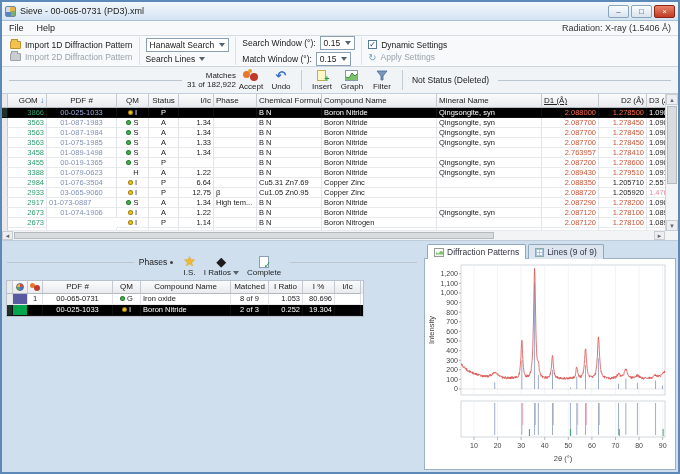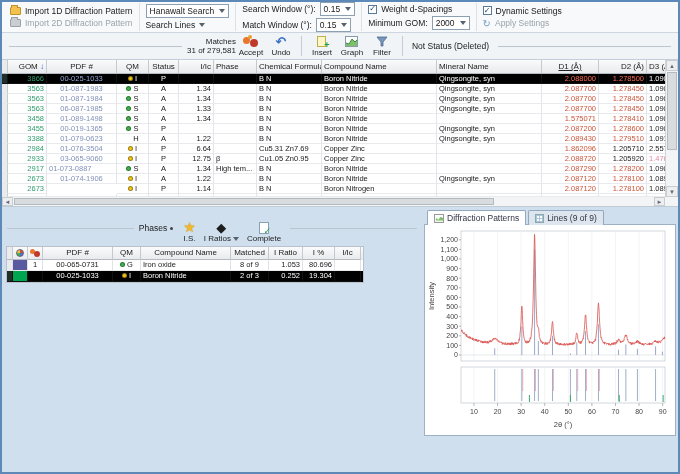--- a/index.html
+++ b/index.html
@@ -114,21 +114,35 @@
        linear-gradient(#aac4dd 1px,transparent 1px) 0 3px/100% 3px,
        linear-gradient(90deg,#aac4dd 1px,transparent 1px) 3px 0/3px 100%,#fff;}
   .chartbox{flex:1;background:#fff;border:1px solid #9db1c5;margin-top:-1px;}
   .chartbox svg{display:block;width:100%;height:100%;}
 </style>
 </head>
 <body>
 
 <div class="win">
 
-
+  <div class="titlebar">
+    <span class="appicon"></span>
+    <span class="title">Sieve - 00-065-0731 (PD3).xml</span>
+    <span class="wbtns">
+      <span class="wbtn">–</span>
+      <span class="wbtn">□</span>
+      <span class="wbtn close">×</span>
+    </span>
+  </div>
+
+  <div class="menubar">
+    <span>File</span>
+    <span>Help</span>
+    <span class="radiation">Radiation: X-ray (1.5406 Å)</span>
+  </div>
 
   <div class="toolbar">
     <div class="tgroup">
       <div class="trow">
         <span class="folder"></span>
         <span>Import 1D Diffraction Pattern</span>
       </div>
       <div class="trow disabled">
         <span class="folder gray"></span>
         <span>Import 2D Diffraction Pattern</span>
@@ -153,50 +167,37 @@
         </span>
       </div>
       <div class="trow">
         <span>Match Window (°):</span>
         <span class="combo">
           <span>0.15</span>
           <span class="caret"></span>
         </span>
       </div>
     </div>
-    <div class="tgroup">
-      <div class="trow">
-        <span class="cb"></span>
-        <span>Weight d-Spacings</span>
-      </div>
-      <div class="trow">
-        <span>Minimum GOM:</span>
-        <span class="combo">
-          <span>2000</span>
-          <span class="caret"></span>
-        </span>
-      </div>
-    </div>
     <div class="tgroup" style="border-right:none;">
       <div class="trow">
         <span class="cb"></span>
         <span>Dynamic Settings</span>
       </div>
       <div class="trow disabled">
         <span class="refresh">↻</span>
         <span>Apply Settings</span>
       </div>
     </div>
   </div>
 
   <div class="matchbar">
     <span class="hline"></span>
     <span class="matches">
       <span>Matches</span><br>
-      <span>31 of 279,581</span>
+      <span>31 of 182,922</span>
     </span>
     <span class="ibtn">
       <span class="ic">
           <span class="accept-ic">
             <i class="a1"></i>
             <i class="a3"></i>
             <i class="a2"></i>
           </span>
         </span>
       <span>Accept</span>
@@ -243,21 +244,21 @@
           <div class="rt-c gut" style="width: 6px; text-align: left;"></div>
           <div class="rt-c" style="width: 39px; text-align: right;">GOM<span class="sorticon"> ↓</span></div>
           <div class="rt-c" style="width: 70px; text-align: center;">PDF #</div>
           <div class="rt-c" style="width: 32px; text-align: center;">QM</div>
           <div class="rt-c" style="width: 30px; text-align: center;">Status</div>
           <div class="rt-c" style="width: 35px; text-align: right;">I/Ic</div>
           <div class="rt-c" style="width: 43px; text-align: left;">Phase</div>
           <div class="rt-c" style="width: 65px; text-align: left;">Chemical Formula</div>
           <div class="rt-c" style="width: 115px; text-align: left;">Compound Name</div>
           <div class="rt-c" style="width: 105px; text-align: left;">Mineral Name</div>
-          <div class="rt-c" style="width: 57px; text-align: center; text-decoration: underline;">D1 (Å)</div>
+          <div class="rt-c" style="width: 57px; text-align: left; text-decoration: underline;">D1 (Å)</div>
           <div class="rt-c" style="width: 48px; text-align: right;">D2 (Å)</div>
           <div class="rt-c" style="width: 22px; text-align: left;">D3 (Å)</div>
         </div>
         <div class="rt-row sel">
           <div class="rt-c gut" style="width: 6px; text-align: left;"></div>
           <div class="rt-c" style="width: 39px; text-align: right; color: rgb(47, 158, 110);">3866</div>
           <div class="rt-c" style="width: 70px; text-align: center; color: rgb(151, 168, 216);">00-025-1033</div>
           <div class="rt-c" style="width: 32px; text-align: center;"><span class="dot yellow"></span>I</div>
           <div class="rt-c" style="width: 30px; text-align: center;">P</div>
           <div class="rt-c" style="width: 35px; text-align: right;"></div>
@@ -295,21 +296,21 @@
           <div class="rt-c" style="width: 65px; text-align: left;">B N</div>
           <div class="rt-c" style="width: 115px; text-align: left;">Boron Nitride</div>
           <div class="rt-c" style="width: 105px; text-align: left;">Qingsongite, syn</div>
           <div class="rt-c" style="width: 57px; text-align: right; color: rgb(201, 84, 58);">2.087700</div>
           <div class="rt-c" style="width: 48px; text-align: right; color: rgb(201, 84, 58);">1.278450</div>
           <div class="rt-c" style="width: 22px; text-align: left;">1.09022</div>
         </div>
         <div class="rt-row">
           <div class="rt-c gut" style="width: 6px; text-align: left;"></div>
           <div class="rt-c" style="width: 39px; text-align: right; color: rgb(47, 158, 110);">3563</div>
-          <div class="rt-c" style="width: 70px; text-align: center; color: rgb(128, 144, 184);">06-087-1985</div>
+          <div class="rt-c" style="width: 70px; text-align: center; color: rgb(128, 144, 184);">01-075-1985</div>
           <div class="rt-c" style="width: 32px; text-align: center;"><span class="dot green"></span>S</div>
           <div class="rt-c" style="width: 30px; text-align: center;">A</div>
           <div class="rt-c" style="width: 35px; text-align: right;">1.33</div>
           <div class="rt-c" style="width: 43px; text-align: left;"></div>
           <div class="rt-c" style="width: 65px; text-align: left;">B N</div>
           <div class="rt-c" style="width: 115px; text-align: left;">Boron Nitride</div>
           <div class="rt-c" style="width: 105px; text-align: left;">Qingsongite, syn</div>
           <div class="rt-c" style="width: 57px; text-align: right; color: rgb(201, 84, 58);">2.087700</div>
           <div class="rt-c" style="width: 48px; text-align: right; color: rgb(201, 84, 58);">1.278450</div>
           <div class="rt-c" style="width: 22px; text-align: left;">1.09022</div>
@@ -318,21 +319,21 @@
           <div class="rt-c gut" style="width: 6px; text-align: left;"></div>
           <div class="rt-c" style="width: 39px; text-align: right; color: rgb(47, 158, 110);">3458</div>
           <div class="rt-c" style="width: 70px; text-align: center; color: rgb(128, 144, 184);">01-089-1498</div>
           <div class="rt-c" style="width: 32px; text-align: center;"><span class="dot green"></span>S</div>
           <div class="rt-c" style="width: 30px; text-align: center;">A</div>
           <div class="rt-c" style="width: 35px; text-align: right;">1.34</div>
           <div class="rt-c" style="width: 43px; text-align: left;"></div>
           <div class="rt-c" style="width: 65px; text-align: left;">B N</div>
           <div class="rt-c" style="width: 115px; text-align: left;">Boron Nitride</div>
           <div class="rt-c" style="width: 105px; text-align: left;"></div>
-          <div class="rt-c" style="width: 57px; text-align: right; color: rgb(201, 84, 58);">1.575071</div>
+          <div class="rt-c" style="width: 57px; text-align: right; color: rgb(201, 84, 58);">2.763957</div>
           <div class="rt-c" style="width: 48px; text-align: right; color: rgb(201, 84, 58);">1.278410</div>
           <div class="rt-c" style="width: 22px; text-align: left;">1.09022</div>
         </div>
         <div class="rt-row">
           <div class="rt-c gut" style="width: 6px; text-align: left;"></div>
           <div class="rt-c" style="width: 39px; text-align: right; color: rgb(47, 158, 110);">3455</div>
           <div class="rt-c" style="width: 70px; text-align: center; color: rgb(128, 144, 184);">00-019-1365</div>
           <div class="rt-c" style="width: 32px; text-align: center;"><span class="dot green"></span>S</div>
           <div class="rt-c" style="width: 30px; text-align: center;">P</div>
           <div class="rt-c" style="width: 35px; text-align: right;"></div>
@@ -363,21 +364,21 @@
           <div class="rt-c gut" style="width: 6px; text-align: left;"></div>
           <div class="rt-c" style="width: 39px; text-align: right; color: rgb(47, 158, 110);">2984</div>
           <div class="rt-c" style="width: 70px; text-align: center; color: rgb(128, 144, 184);">01-076-3504</div>
           <div class="rt-c" style="width: 32px; text-align: center;"><span class="dot yellow"></span>I</div>
           <div class="rt-c" style="width: 30px; text-align: center;">P</div>
           <div class="rt-c" style="width: 35px; text-align: right;">6.64</div>
           <div class="rt-c" style="width: 43px; text-align: left;"></div>
           <div class="rt-c" style="width: 65px; text-align: left;">Cu5.31 Zn7.69</div>
           <div class="rt-c" style="width: 115px; text-align: left;">Copper Zinc</div>
           <div class="rt-c" style="width: 105px; text-align: left;"></div>
-          <div class="rt-c" style="width: 57px; text-align: right; color: rgb(201, 84, 58);">1.862096</div>
+          <div class="rt-c" style="width: 57px; text-align: right; color: rgb(201, 84, 58);">2.088350</div>
           <div class="rt-c" style="width: 48px; text-align: right; color: rgb(34, 34, 34);">1.205710</div>
           <div class="rt-c" style="width: 22px; text-align: left;">2.55769</div>
         </div>
         <div class="rt-row">
           <div class="rt-c gut" style="width: 6px; text-align: left;"></div>
           <div class="rt-c" style="width: 39px; text-align: right; color: rgb(47, 158, 110);">2933</div>
           <div class="rt-c" style="width: 70px; text-align: center; color: rgb(128, 144, 184);">03-065-9060</div>
           <div class="rt-c" style="width: 32px; text-align: center;"><span class="dot yellow"></span>I</div>
           <div class="rt-c" style="width: 30px; text-align: center;">P</div>
           <div class="rt-c" style="width: 35px; text-align: right;">12.75</div>

